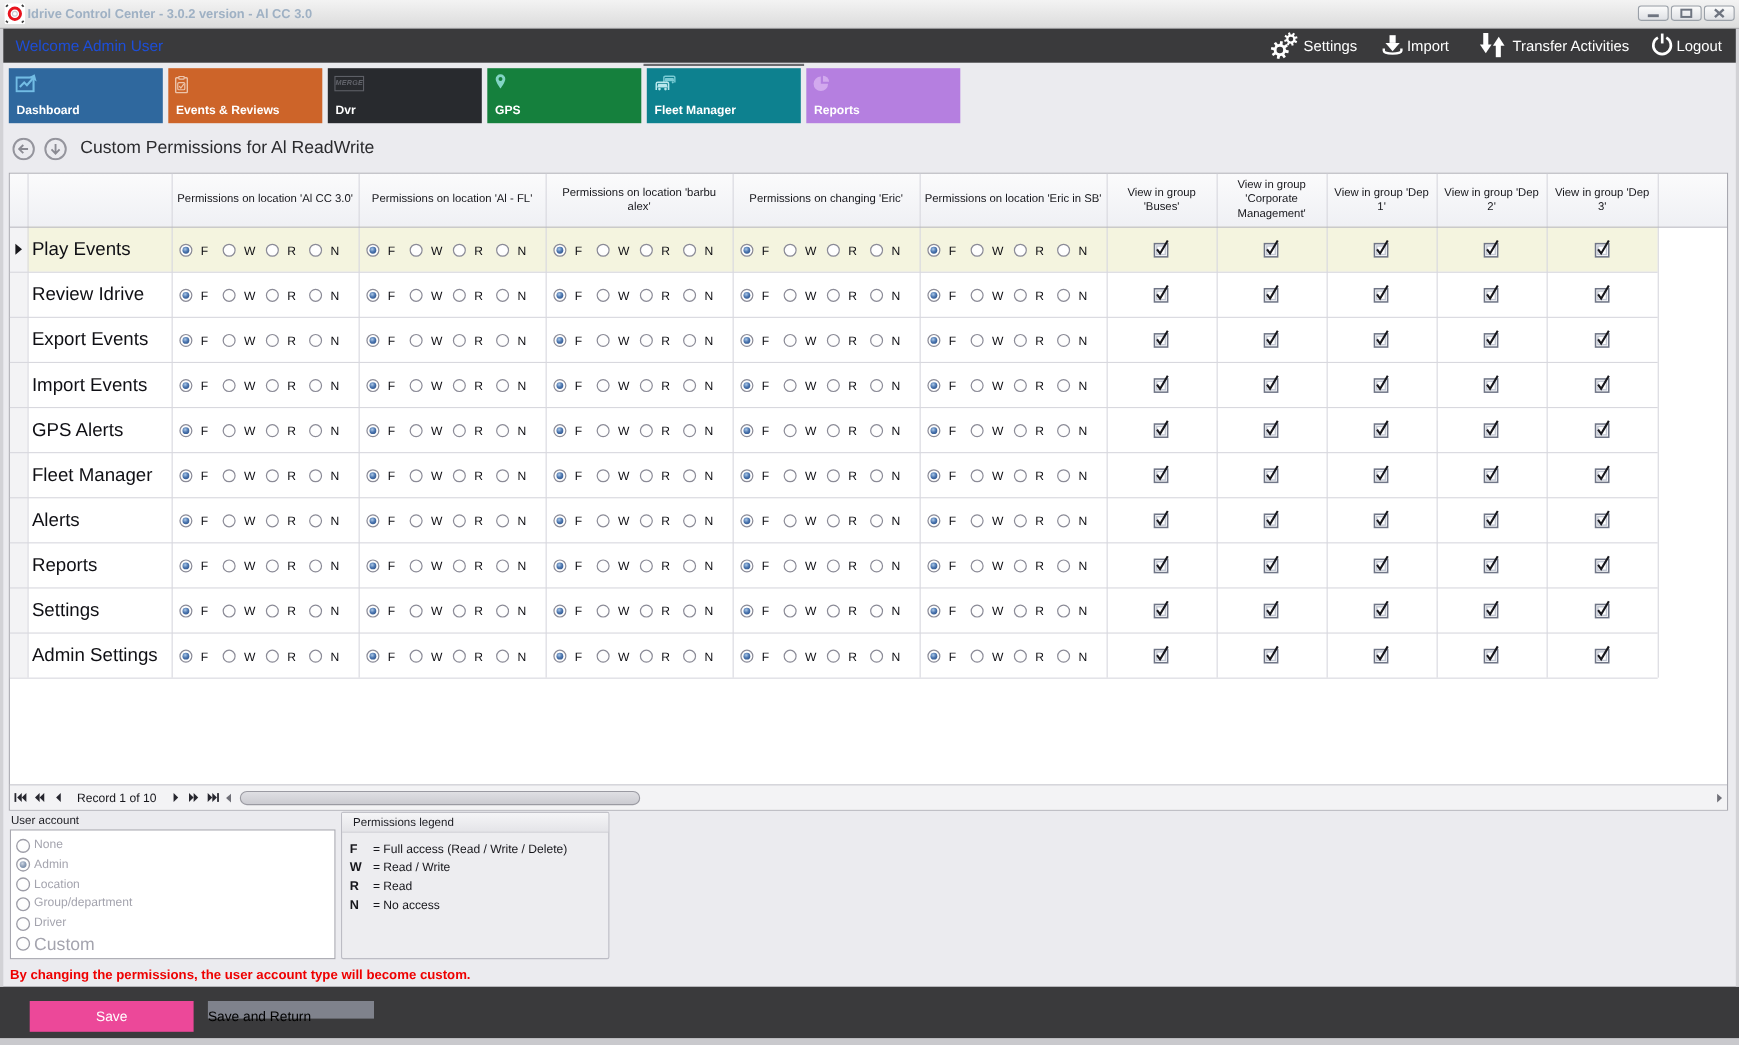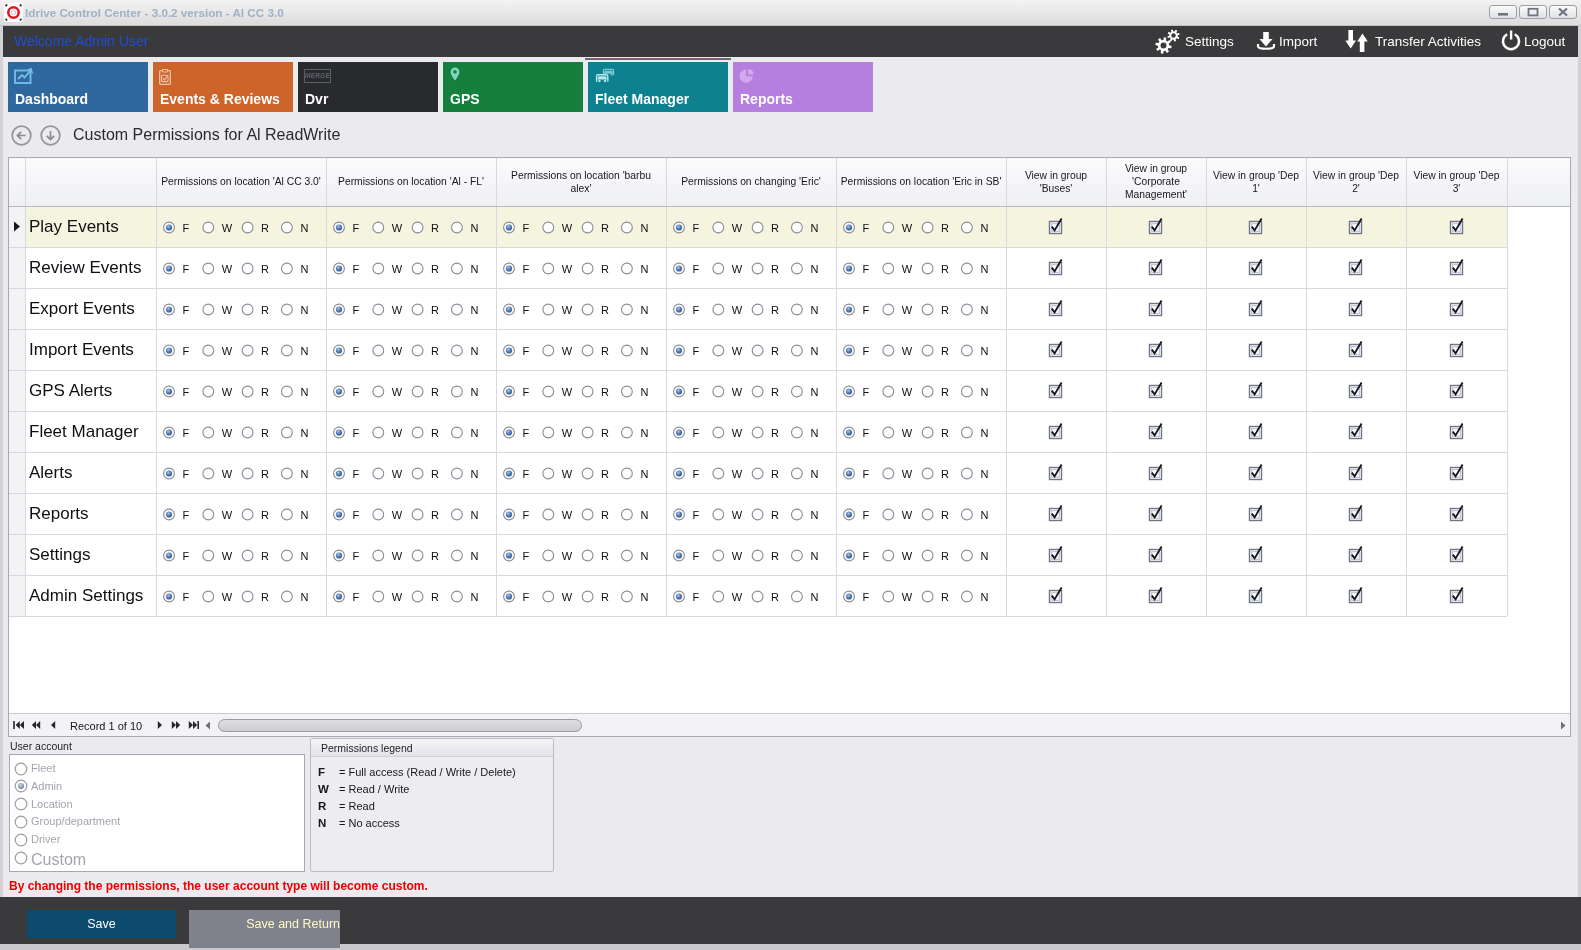--- a/index.html
+++ b/index.html
@@ -1,19 +1,19 @@
 <!DOCTYPE html>
 <html><head><meta charset="utf-8"><style>
 
 * { margin:0; padding:0; box-sizing:border-box; }
 body { width:1581px; height:950px; overflow:hidden;
   font-family:"Liberation Sans", sans-serif; background:#ebebef; position:relative; }
 .abs { position:absolute; }
 .tab { position:absolute; top:62px; width:140px; height:50px; }
-.tab .tx { position:absolute; left:7px; bottom:5px; color:#fff; font-size:14px; font-weight:bold; }
+.tab .tx { position:absolute; left:7px; bottom:5px; color:#fff; font-size:11px; font-weight:bold; }
 .hcell { position:absolute; display:flex; align-items:center; justify-content:center;
   text-align:center; font-size:10.3px; color:#17171c; line-height:13px; }
 .rlabel { position:absolute; font-size:17px; color:#0f0f14; line-height:41px; padding-left:3px; }
 
 </style></head><body>
 <svg width="0" height="0" style="position:absolute">
 <defs>
 <radialGradient id="rbg" cx="50%" cy="40%" r="70%">
  <stop offset="0%" stop-color="#ffffff"></stop>
         <stop offset="75%" stop-color="#fdfdfd"></stop>
@@ -282,21 +282,21 @@
 <svg class="abs" style="left:1348.0px;top:217px" width="17" height="18" viewBox="0 0 17 18">
 <rect x="1.5" y="4.5" width="12" height="12" fill="#ffffff" stroke="#707687" stroke-width="1.4"></rect>
 <rect x="3.6" y="6.6" width="7.8" height="7.8" fill="none" stroke="#c3c8d4" stroke-width="1.3"></rect>
 <path d="M3.8,9.6 L6.6,13.4 L13.6,1.6" fill="none" stroke="#17171c" stroke-width="1.9"></path>
 </svg>
 <svg class="abs" style="left:1448.5px;top:217px" width="17" height="18" viewBox="0 0 17 18">
 <rect x="1.5" y="4.5" width="12" height="12" fill="#ffffff" stroke="#707687" stroke-width="1.4"></rect>
 <rect x="3.6" y="6.6" width="7.8" height="7.8" fill="none" stroke="#c3c8d4" stroke-width="1.3"></rect>
 <path d="M3.8,9.6 L6.6,13.4 L13.6,1.6" fill="none" stroke="#17171c" stroke-width="1.9"></path>
 </svg>
-<div class="rlabel" style="left:26px;top:247px;width:130px">Review Events</div>
+<div class="rlabel" style="left:26px;top:247px;width:130px">Review Idrive</div>
 <svg class="abs" style="left:156px;top:247px" width="170" height="41" viewBox="0 0 170 41">
     <circle cx="13.0" cy="21.5" r="5.4" fill="url(#rbg)" stroke="#8b8b97" stroke-width="1.1"></circle>
     <circle cx="13.0" cy="21.5" r="3.1" fill="url(#rdot)"></circle>
     <text x="26.5" y="25.5" font-size="11" fill="#0f0f14">F</text>
     <circle cx="52.3" cy="21.5" r="5.4" fill="url(#rbg)" stroke="#8b8b97" stroke-width="1.1"></circle>
     <text x="65.8" y="25.5" font-size="11" fill="#0f0f14">W</text>
     <circle cx="91.6" cy="21.5" r="5.4" fill="url(#rbg)" stroke="#8b8b97" stroke-width="1.1"></circle>
     <text x="105.1" y="25.5" font-size="11" fill="#0f0f14">R</text>
     <circle cx="130.89999999999998" cy="21.5" r="5.4" fill="url(#rbg)" stroke="#8b8b97" stroke-width="1.1"></circle>
     <text x="144.39999999999998" y="25.5" font-size="11" fill="#0f0f14">N</text>
@@ -1039,21 +1039,21 @@
   </svg>
 <svg class="abs" style="left:1559px;top:721px" width="8" height="9" viewBox="0 0 8 9">
     <polygon points="2,0.5 2,8.5 6.5,4.5" fill="#6f6f77"></polygon>
   </svg>
 <div class="abs" style="left:218px;top:719px;width:364px;height:13px;border:1px solid #9a9aa2;border-radius:7px;background:linear-gradient(#dfdfe3,#cbcbd1)"></div>
 <div class="abs" style="left:10px;top:740px;font-size:10.5px;color:#1c1c22">User account</div>
 <div class="abs" style="left:9px;top:754px;width:296px;height:118px;background:#ffffff;border:1px solid #a7a7af"></div>
 <svg class="abs" style="left:11px;top:758.5px" width="20" height="20" viewBox="0 0 20 20">
     <circle cx="10" cy="10" r="5.8" fill="url(#rbg)" stroke="#9d9da7" stroke-width="1.2"></circle>
   </svg>
-<div class="abs" style="left:31px;top:762.0px;font-size:11px;color:#a4a4ae">Fleet</div>
+<div class="abs" style="left:31px;top:762.0px;font-size:11px;color:#a4a4ae">None</div>
 <svg class="abs" style="left:11px;top:776.3px" width="20" height="20" viewBox="0 0 20 20">
     <circle cx="10" cy="10" r="5.8" fill="url(#rbg)" stroke="#9d9da7" stroke-width="1.2"></circle>
     <circle cx="10" cy="10" r="3.1" fill="url(#rdotg)"></circle>
   </svg>
 <div class="abs" style="left:31px;top:779.8px;font-size:11px;color:#a4a4ae">Admin</div>
 <svg class="abs" style="left:11px;top:794.1px" width="20" height="20" viewBox="0 0 20 20">
     <circle cx="10" cy="10" r="5.8" fill="url(#rbg)" stroke="#9d9da7" stroke-width="1.2"></circle>
   </svg>
 <div class="abs" style="left:31px;top:797.6px;font-size:11px;color:#a4a4ae">Location</div>
 <svg class="abs" style="left:11px;top:811.9px" width="20" height="20" viewBox="0 0 20 20">
@@ -1075,15 +1075,15 @@
 <div class="abs" style="left:339px;top:766px;font-size:11px;color:#17171c">= Full access (Read / Write / Delete)</div>
 <div class="abs" style="left:318px;top:783px;font-size:11.5px;font-weight:bold;color:#17171c">W</div>
 <div class="abs" style="left:339px;top:783px;font-size:11px;color:#17171c">= Read / Write</div>
 <div class="abs" style="left:318px;top:800px;font-size:11.5px;font-weight:bold;color:#17171c">R</div>
 <div class="abs" style="left:339px;top:800px;font-size:11px;color:#17171c">= Read</div>
 <div class="abs" style="left:318px;top:817px;font-size:11.5px;font-weight:bold;color:#17171c">N</div>
 <div class="abs" style="left:339px;top:817px;font-size:11px;color:#17171c">= No access</div>
 <div class="abs" style="left:9px;top:879px;font-size:12px;font-weight:bold;color:#ee0000">By changing the permissions, the user account type will become custom.</div>
 <div class="abs" style="left:0;top:897px;width:1581px;height:47px;background:#3a3a3c"></div>
 <div class="abs" style="left:0;top:944px;width:1581px;height:6px;background:#c9c9cd"></div>
-<div class="abs" style="left:27px;top:910px;width:149px;height:28px;background:#0c4a6e;color:#fff;font-size:12.5px;text-align:center;line-height:28px">Save</div>
-<div class="abs" style="left:189px;top:910px;width:151px;height:38px;background:#7f828c;color:#fef9c3;font-size:12.5px;text-align:right;line-height:28px">Save and Return</div>
+<div class="abs" style="left:27px;top:910px;width:149px;height:28px;background:#ec4899;color:#fff;font-size:12.5px;text-align:center;line-height:28px">Save</div>
+<div class="abs" style="left:189px;top:910px;width:151px;height:16px;background:#7f828c;color:#000000;font-size:12.5px;text-align:left;line-height:28px">Save and Return</div>
 <div class="abs" style="left:0;top:26px;width:3px;height:871px;background:#d2d2d6"></div>
 <div class="abs" style="left:1578px;top:26px;width:3px;height:871px;background:#d2d2d6"></div>
 </body></html>

